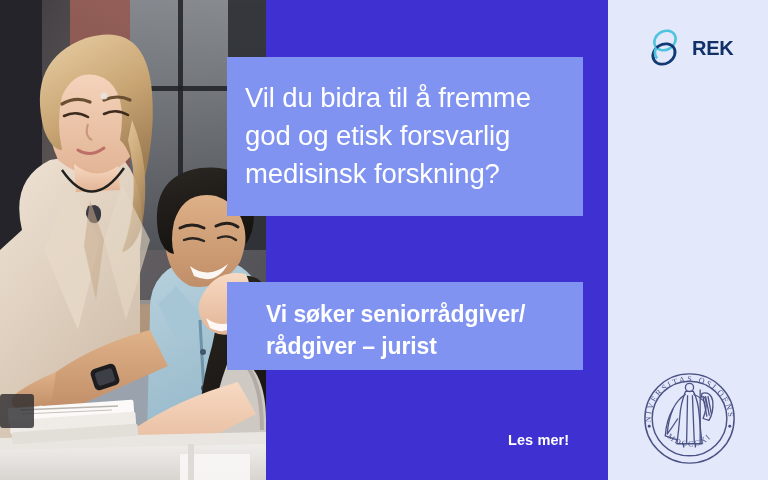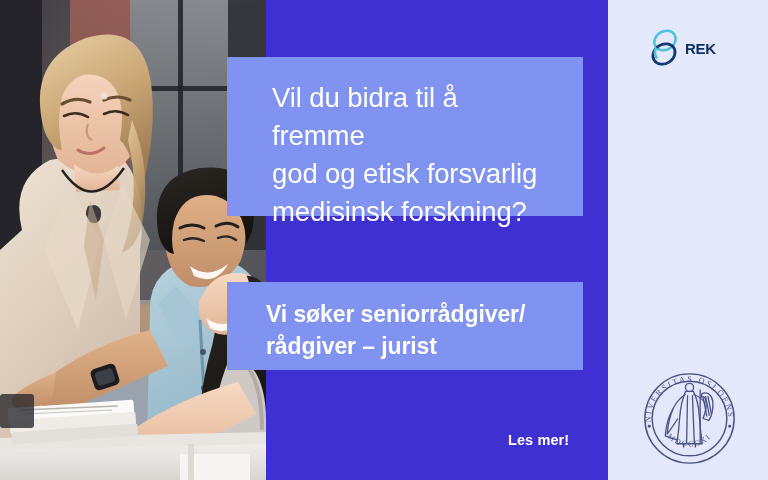--- a/index.html
+++ b/index.html
@@ -55,21 +55,21 @@
   .card {
     position: absolute;
     background: #8093F0;
     box-sizing: border-box;
   }
   #headline-card {
     left: 227px;
     top: 57px;
     width: 356px;
     height: 159px;
-    padding: 22px 30px 0 45px;
+    padding: 22px 30px 0 18px;
   }
   #headline-text {
     margin: 0;
     color: #ffffff;
     font-size: 27.5px;
     line-height: 38px;
     font-weight: 400;
     letter-spacing: -0.1px;
     white-space: pre-line;
   }
@@ -109,24 +109,24 @@
     left: 650px;
     top: 26px;
     width: 86px;
     height: 44px;
     display: flex;
     align-items: center;
     cursor: pointer;
   }
   #rek-wordmark {
     color: #0F3168;
-    font-size: 15px;
+    font-size: 20px;
     font-weight: 700;
     letter-spacing: -0.3px;
-    margin-left: 1px;
+    margin-left: 8px;
   }
 
   
   #uio-seal {
     position: absolute;
     left: 641px;
     top: 370px;
     width: 97px;
     height: 97px;
     cursor: pointer;

